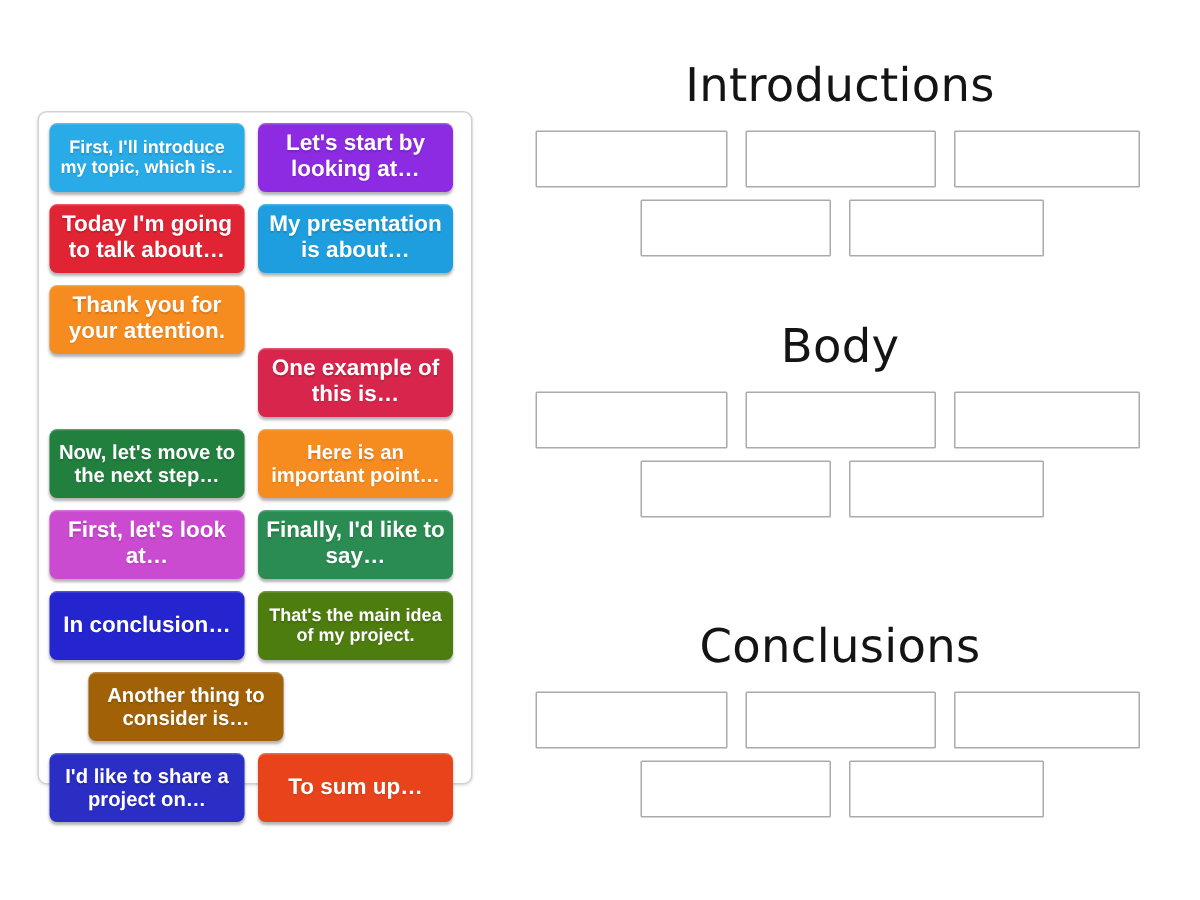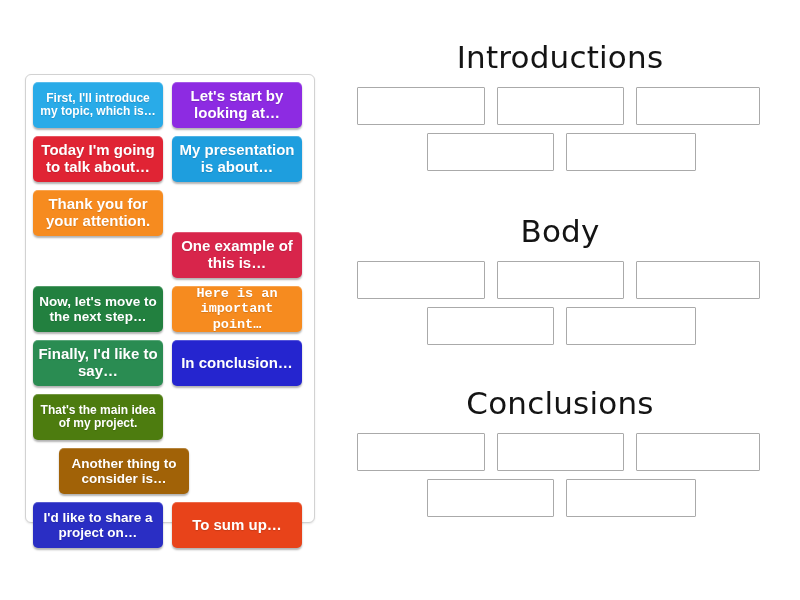--- a/index.html
+++ b/index.html
@@ -65,21 +65,21 @@
   .tile.fs-15 { font-size: 15px; }
 
   
   .category {
     position: absolute;
     left: 340px;
     width: 440px;
   }
   #cat-introductions { top: 30px; margin-top: 12px; }
   #cat-body          { top: 216px; }
-  #cat-conclusions   { top: 388px; }
+  #cat-conclusions   { top: 416px; }
 
   .category-title {
     text-align: center;
     font-size: 31px;
     font-weight: 400;
     color: #141414;
     letter-spacing: 0.2px;
     line-height: 1;
     margin: 0 0 14px 0;
     font-family: "DejaVu Sans", sans-serif;
@@ -111,21 +111,22 @@
 
   <div id="tile-tray">
     <div id="tile-grid">
         <div class="tile fs-12" style="background: rgb(41, 171, 232);">First, I'll introduce my topic, which is…</div>
         <div class="tile fs-15" style="background: rgb(141, 43, 226);">Let's start by looking at…</div>
         <div class="tile fs-15" style="background: rgb(224, 36, 52);">Today I'm going to talk about…</div>
         <div class="tile fs-15" style="background: rgb(30, 158, 222);">My presentation is about…</div>
         <div class="tile fs-15" style="background: rgb(246, 139, 31);">Thank you for your attention.</div>
         <div class="tile fs-15" style="background: rgb(216, 37, 75); margin-top: 42px;">One example of this is…</div>
         <div class="tile fs-13" style="background: rgb(34, 128, 63);">Now, let's move to the next step…</div>
-        <div class="tile fs-13" style="background: rgb(246, 139, 31); font-family: Liberation Mono, monospace;">Here is an important point…</div>
+        <div class="tile fs-13" style="background: rgb(246, 139, 31);">Here is an important point…</div>
+        <div class="tile fs-15" style="background: rgb(202, 74, 208);">First, let's look at…</div>
         <div class="tile fs-15" style="background: rgb(42, 140, 82);">Finally, I'd like to say…</div>
         <div class="tile fs-15" style="background: rgb(37, 37, 207);">In conclusion…</div>
         <div class="tile fs-12" style="background: #4d7c0f;">That's the main idea of my project.</div>
         <div class="tile fs-13" style="background: #a16207; margin-left: 26px;">Another thing to consider is…</div>
         <div class="tile fs-13" style="background: rgb(42, 46, 196);">I'd like to share a project on…</div>
         <div class="tile fs-15" style="background: rgb(232, 67, 26);">To sum up…</div>
       </div>
   </div>
 
   <div class="category" id="cat-introductions">

